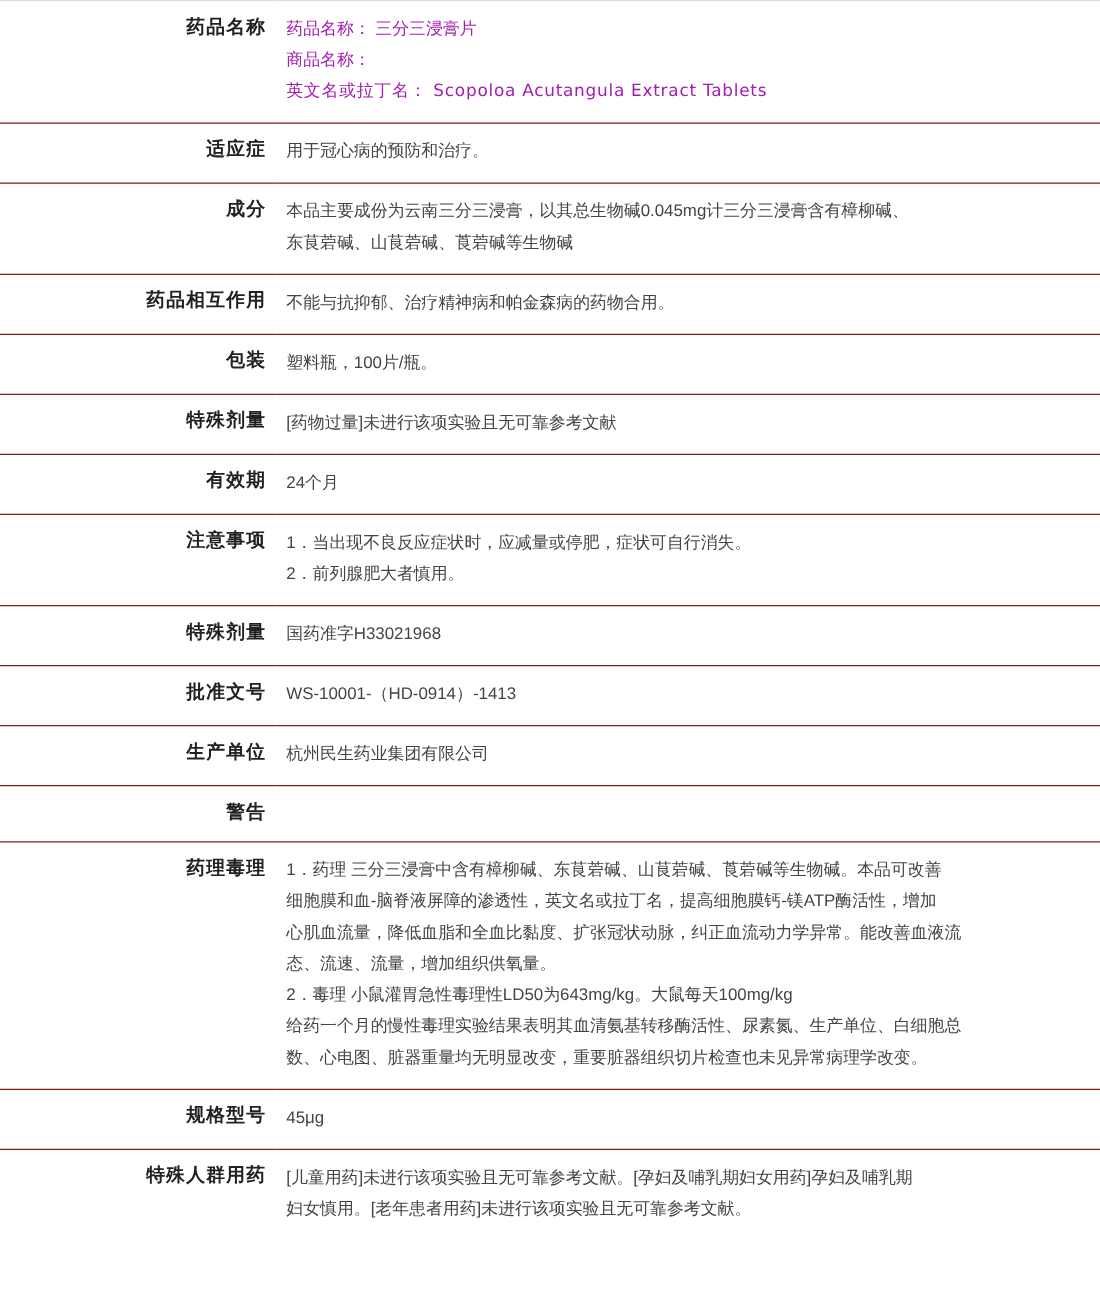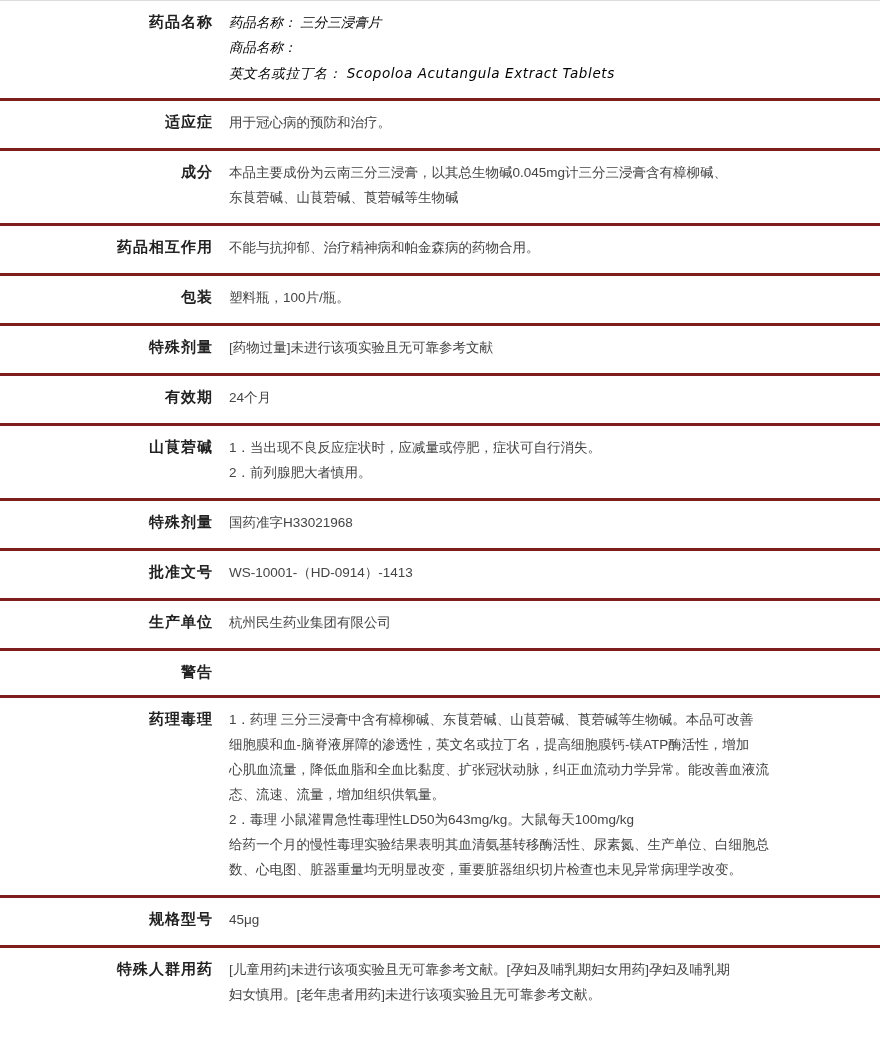--- a/index.html
+++ b/index.html
@@ -16,21 +16,21 @@
     width: 762px;
     box-sizing: border-box;
     padding: 0;
   }
   table.spec {
     width: 880px;
     border-collapse: collapse;
     table-layout: fixed;
   }
   table.spec tr {
-    border-top: 3px solid #7f1d1d;
+    border-top: 1px solid #7f1d1d;
   }
   table.spec tr:first-child {
     border-top: 1px solid #dddddd;
   }
   table.spec td {
     vertical-align: top;
     padding: 10px 8px 12px 8px;
   }
   td.label {
     width: 205px;
@@ -46,22 +46,21 @@
     font-size: 13.5px;
     color: #444444;
     line-height: 1.85;
     padding-left: 12px;
     word-break: break-word;
   }
   .value .line {
     display: block;
   }
   .value .line.gray {
-    color: #000000;
-    font-style: italic;
+    color: #a21caf;
   }
   .latin {
     font-family: "DejaVu Sans", sans-serif;
     letter-spacing: 0.6px;
     color: #555555;
   }
 </style>
 </head>
 <body>
 
@@ -107,21 +106,21 @@
             <span class="line">[药物过量]未进行该项实验且无可靠参考文献</span>
           </td>
         </tr>
         <tr>
           <td class="label">有效期</td>
           <td class="value">
             <span class="line">24个月</span>
           </td>
         </tr>
         <tr>
-          <td class="label">山茛菪碱</td>
+          <td class="label">注意事项</td>
           <td class="value">
             <span class="line">1．当出现不良反应症状时，应减量或停肥，症状可自行消失。</span>
             <span class="line">2．前列腺肥大者慎用。</span>
           </td>
         </tr>
         <tr>
           <td class="label">特殊剂量</td>
           <td class="value">
             <span class="line">国药准字H33021968</span>
           </td>

